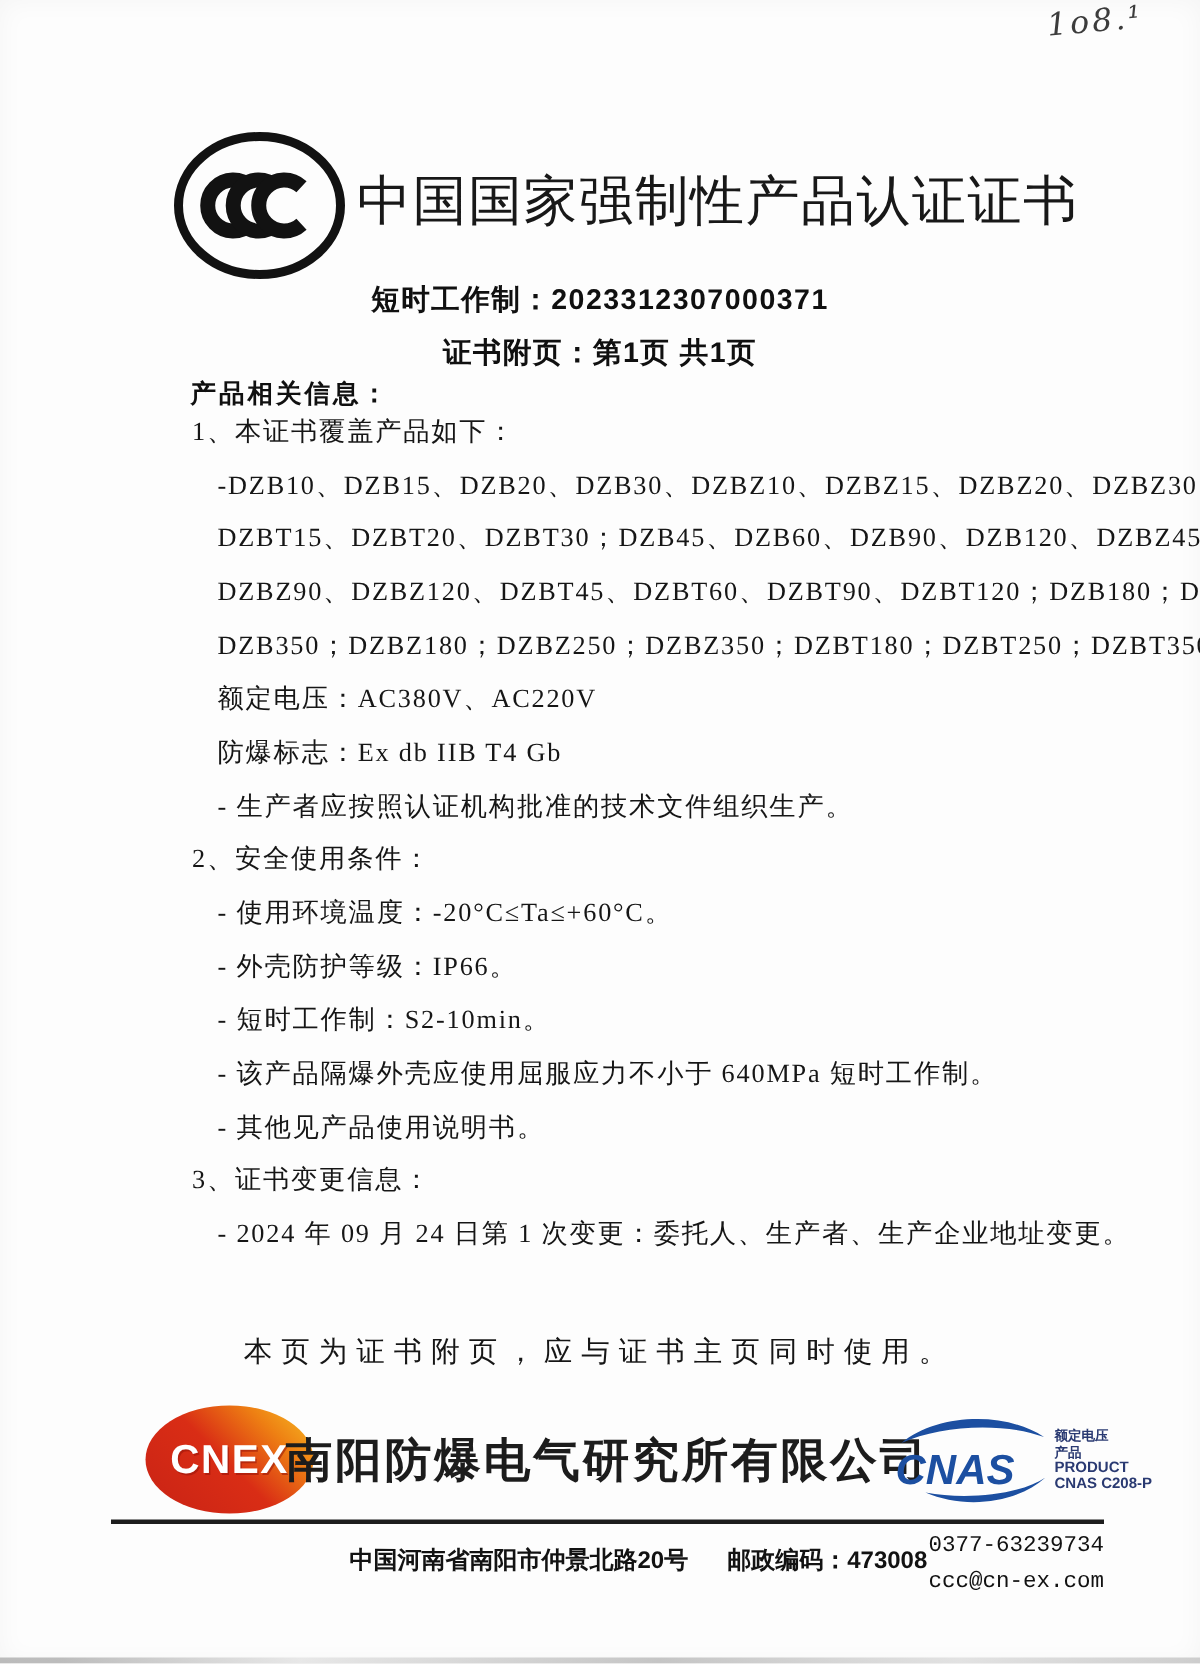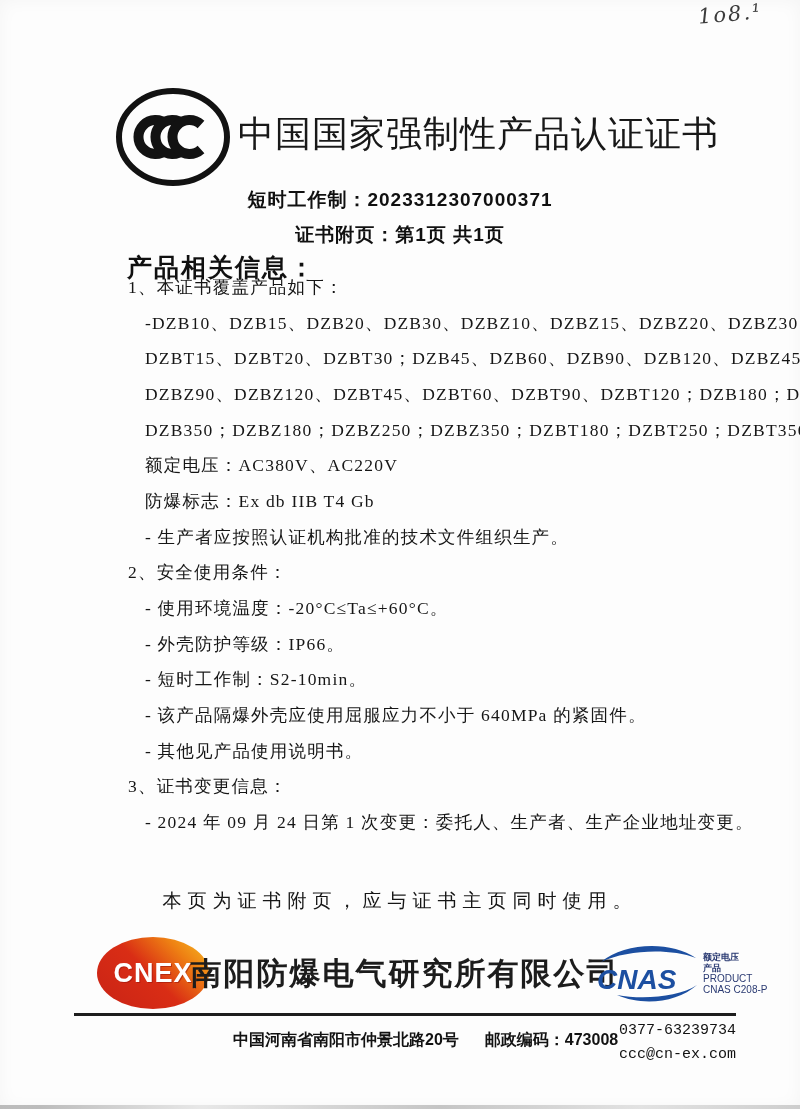--- a/index.html
+++ b/index.html
@@ -31,21 +31,21 @@
   .cert-line{
     position:absolute;left:0;width:100%;text-align:center;
     font-family:"Liberation Sans", sans-serif;
     font-weight:bold;font-size:19px;letter-spacing:1px;color:#101010;
   }
   .cert-line.no{top:187px;}
   .cert-line.pages{top:222px;}
   
   .info-heading{
     position:absolute;left:127px;top:251px;
-    font-size:25px;font-weight:bold;letter-spacing:2px;color:#101010;
+    font-size:17px;font-weight:bold;letter-spacing:2px;color:#101010;
   }
   .body-lines{position:absolute;left:128px;top:269px;right:44px;}
   .line{
     height:35.7px;display:flex;align-items:center;
     font-size:17.5px;letter-spacing:1.2px;white-space:nowrap;color:#161616;
   }
   .line.sub{padding-left:17px;}
   
   .closing-note{
     position:absolute;left:0;top:888px;width:100%;text-align:center;
@@ -68,21 +68,21 @@
     font-family:"Liberation Sans", sans-serif;
     font-size:31px;font-weight:600;letter-spacing:2px;color:#1c1c1c;
     white-space:nowrap;
   }
   .cnas-block{position:absolute;left:597px;top:945px;display:flex;align-items:center;}
   .cnas-caption{
     margin-left:4px;font-family:"Liberation Sans", sans-serif;
     color:#2a3a72;line-height:1.15;white-space:nowrap;
   }
   .cnas-caption .cn{font-size:9px;font-weight:bold;}
-  .cnas-caption .en{font-size:10px;font-weight:normal;}
+  .cnas-caption .en{font-size:10px;font-weight:bold;}
   
   .footer-rule{position:absolute;left:74px;top:1013px;width:662px;height:3px;background:#1d1d1d;}
   .contact-left{
     position:absolute;left:79px;top:1021px;
     font-family:"DejaVu Sans Mono", monospace;font-size:14.5px;line-height:22px;color:#121212;
   }
   .contact-center{
     position:absolute;left:233px;top:1030px;display:flex;gap:26px;
     font-family:"Liberation Sans", sans-serif;font-weight:bold;
     font-size:16px;color:#121212;white-space:nowrap;
@@ -130,21 +130,21 @@
     <div class="line sub">DZBT15、DZBT20、DZBT30；DZB45、DZB60、DZB90、DZB120、DZBZ45、DZBZ60、</div>
     <div class="line sub">DZBZ90、DZBZ120、DZBT45、DZBT60、DZBT90、DZBT120；DZB180；DZB250；</div>
     <div class="line sub">DZB350；DZBZ180；DZBZ250；DZBZ350；DZBT180；DZBT250；DZBT350</div>
     <div class="line sub">额定电压：AC380V、AC220V</div>
     <div class="line sub">防爆标志：Ex db IIB T4 Gb</div>
     <div class="line sub">- 生产者应按照认证机构批准的技术文件组织生产。</div>
     <div class="line">2、安全使用条件：</div>
     <div class="line sub">- 使用环境温度：-20°C≤Ta≤+60°C。</div>
     <div class="line sub">- 外壳防护等级：IP66。</div>
     <div class="line sub">- 短时工作制：S2-10min。</div>
-    <div class="line sub">- 该产品隔爆外壳应使用屈服应力不小于 640MPa 的紧固件。</div>
+    <div class="line sub">- 该产品隔爆外壳应使用屈服应力不小于 640MPa 短时工作制。</div>
     <div class="line sub">- 其他见产品使用说明书。</div>
     <div class="line">3、证书变更信息：</div>
     <div class="line sub">- 2024 年 09 月 24 日第 1 次变更：委托人、生产者、生产企业地址变更。</div>
   </div>
 
   <div class="closing-note">本页为证书附页，应与证书主页同时使用。</div>
 
   <div class="cnex-logo">
     <span class="cnex-text">CNEX</span>
   </div>

